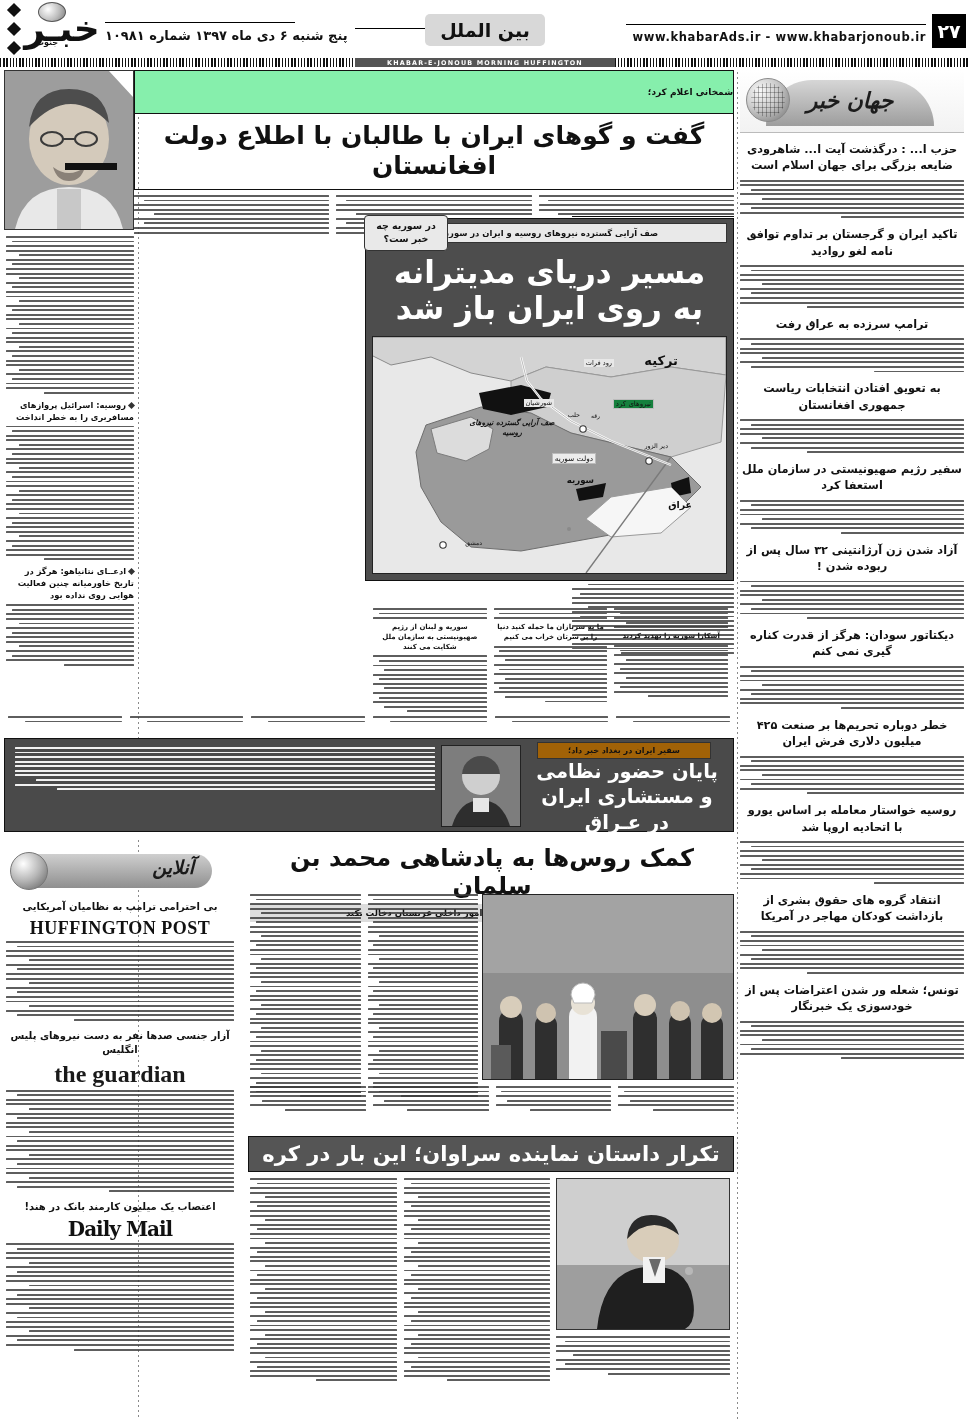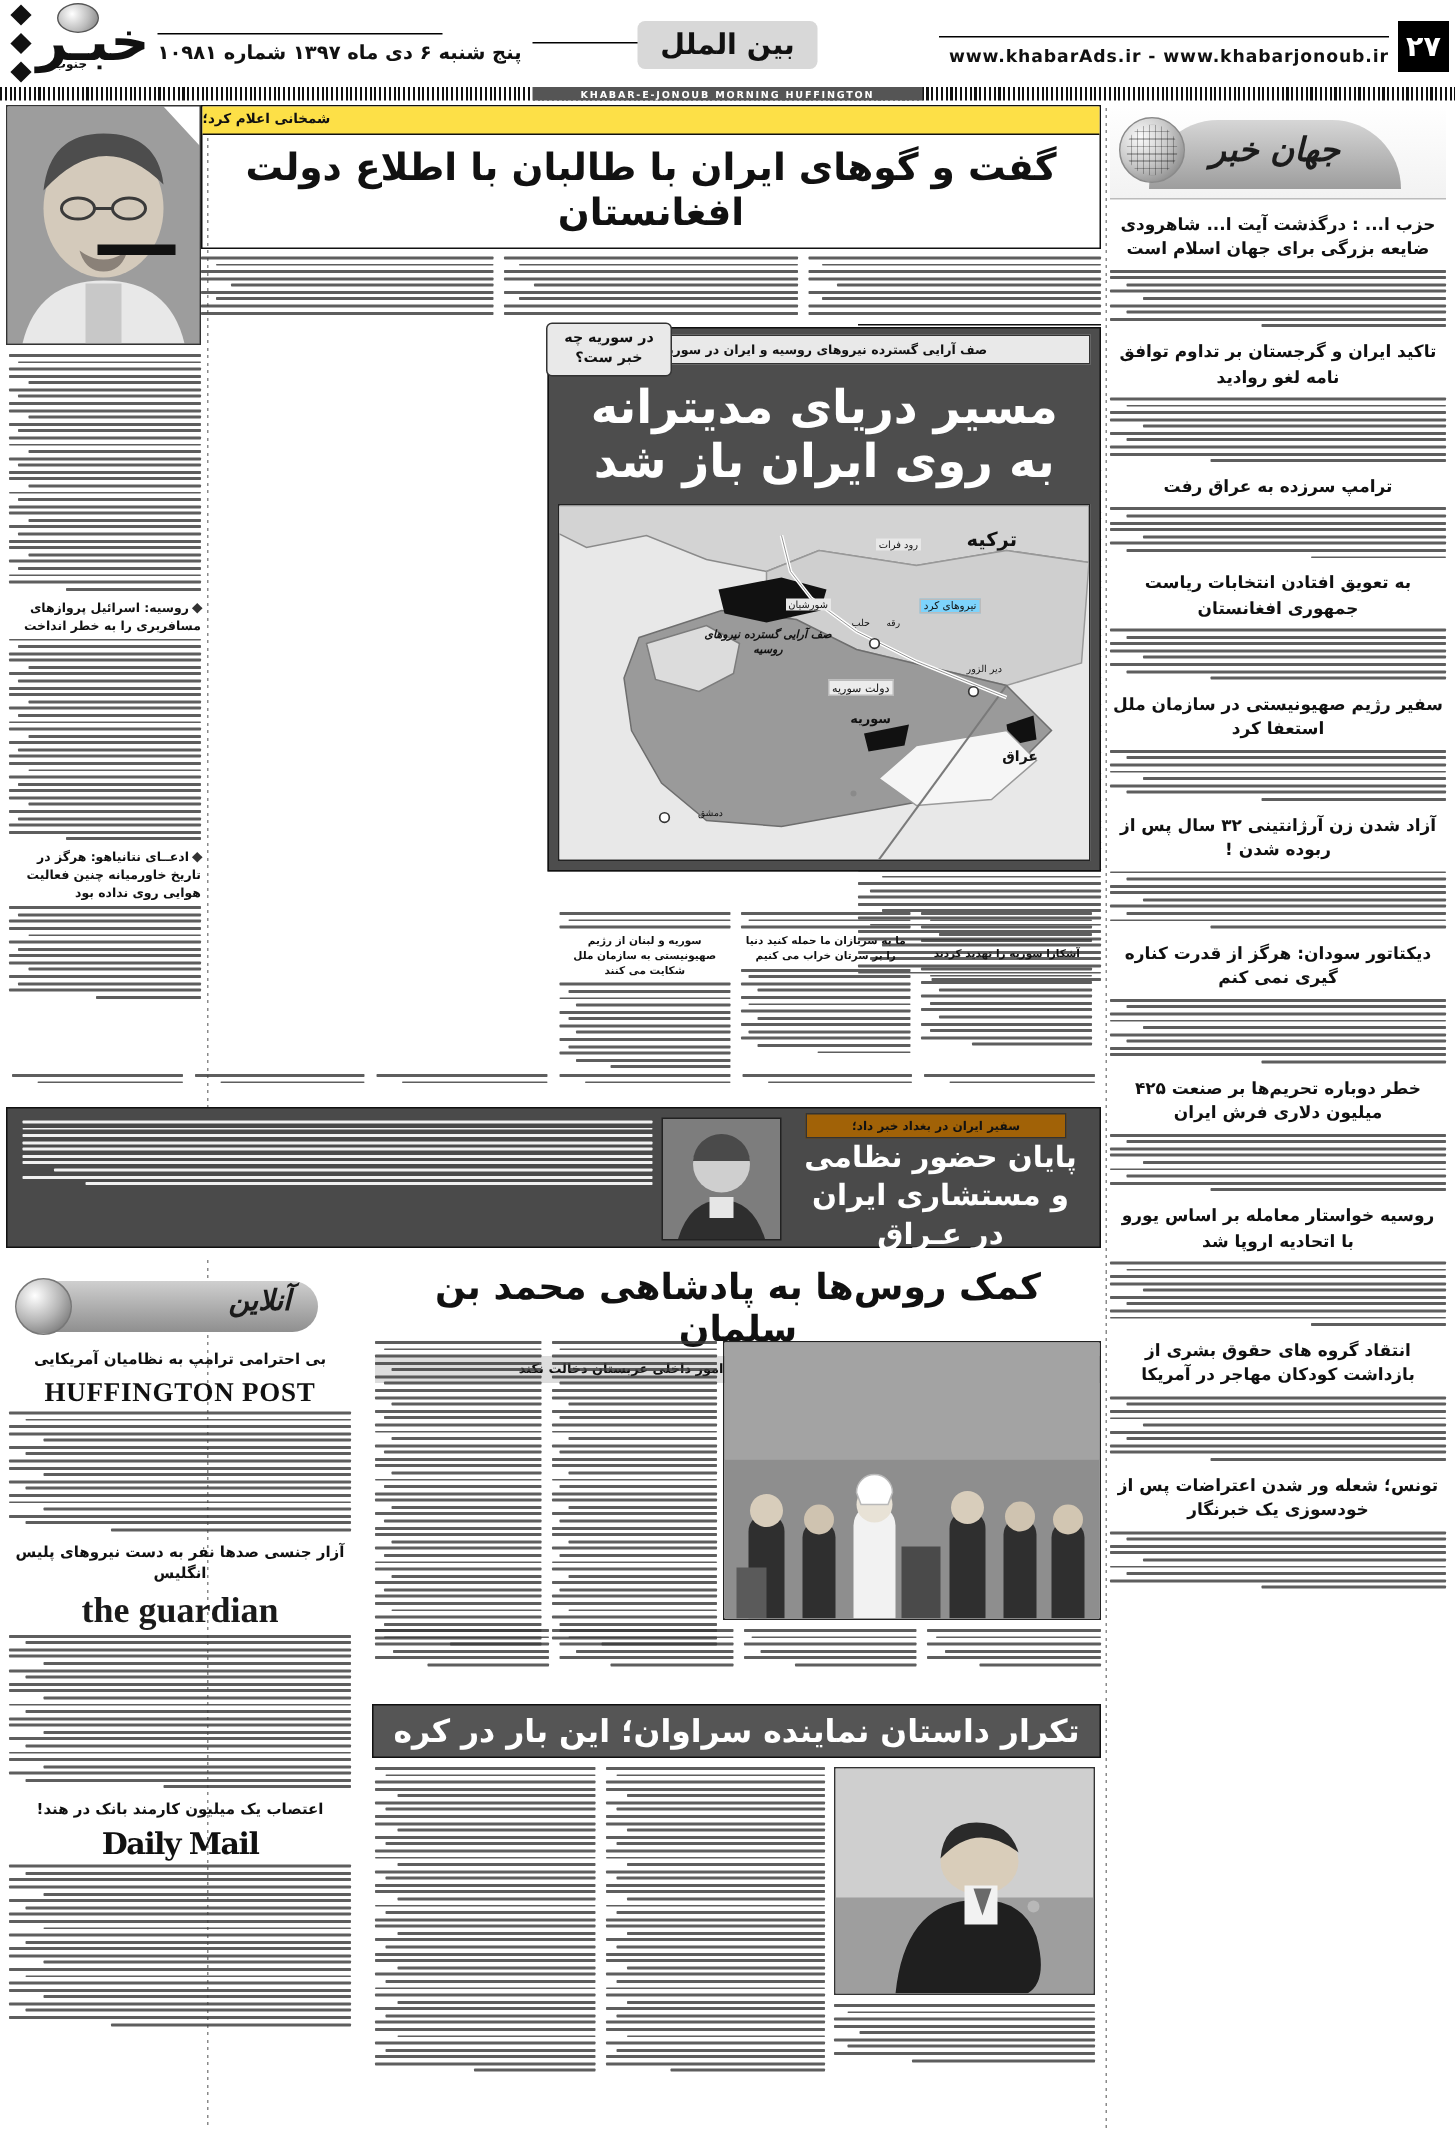--- a/index.html
+++ b/index.html
@@ -99,22 +99,22 @@
     content:"";position:absolute;inset:4px;border-radius:50%;
     background:repeating-linear-gradient(90deg,transparent 0 3px,rgba(0,0,0,.28) 3px 4px),
                repeating-linear-gradient(0deg,transparent 0 4px,rgba(0,0,0,.25) 4px 5px);
   }
   .wn-h{font-size:11.3px;font-weight:bold;text-align:center;line-height:1.45;margin:9px 2px 5px;}
 
   
   #maintop{right:236px;top:70px;width:600px;}
   .box{border:1px solid #111;}
   .kickbar{
-    background:#fde047;border-bottom:1px solid #111;text-align:left;
-    font-size:9px;font-weight:bold;padding:4px 0;
+    background:#86efac;border-bottom:1px solid #111;text-align:right;
+    font-size:9px;font-weight:bold;padding:16px 0;
   }
   .mainhl{font-size:25px;font-weight:bold;text-align:center;padding:7px 4px 8px;line-height:1.2;}
 
   
   .syria{position:absolute;right:236px;top:218px;width:367px;background:#4d4d4d;border:1px solid #111;}
   .syria-kick{
     position:absolute;right:6px;top:4px;left:6px;background:#e9e9e9;border:1px solid #333;
     font-size:8.4px;font-weight:bold;text-align:center;padding:4px 2px;
   }
   .syria-tag{
@@ -534,21 +534,21 @@
         <circle cx="212" cy="92" r="3.2" fill="#fff" stroke="#333" stroke-width="1.1"></circle>
         <circle cx="278" cy="124" r="3.2" fill="#fff" stroke="#333" stroke-width="1.1"></circle>
         <circle cx="72" cy="208" r="3.2" fill="#fff" stroke="#333" stroke-width="1.1"></circle>
         <circle cx="198" cy="192" r="2" fill="#8a8a8a"></circle>
       </svg>
 
       <div style="position:absolute;right:48px;top:16px;font-size:13px;font-weight:bold;">ترکیه</div>
       <div style="position:absolute;right:112px;top:22px;font-size:6.6px;background:#e8e8e8;padding:0 2px;">رود فرات</div>
       <div style="position:absolute;right:172px;top:62px;font-size:6.6px;background:#e8e8e8;padding:0 2px;">شورشیان</div>
       <div style="position:absolute;right:146px;top:74px;font-size:6.4px;">حلب</div>
-      <div style="position:absolute;right:72px;top:62px;font-size:7px;background:#7dd3fc;padding:0 2px;border:.5px solid #bbb;">نیروهای کرد</div>
+      <div style="position:absolute;right:72px;top:62px;font-size:7px;background:#15803d;padding:0 2px;border:.5px solid #bbb;">نیروهای کرد</div>
       <div style="position:absolute;right:126px;top:75px;font-size:6px;">رقه</div>
       <div style="position:absolute;right:58px;top:105px;font-size:6.4px;">دیر الزور</div>
       <div style="position:absolute;right:130px;top:116px;font-size:7.4px;background:#ececec;padding:0 2px;border:.5px solid #bbb;">دولت سوریه</div>
       <div style="position:absolute;right:132px;top:138px;font-size:8.6px;font-weight:bold;">سوریه</div>
       <div style="position:absolute;right:244px;top:202px;font-size:6.2px;">دمشق</div>
       <div style="position:absolute;right:34px;top:162px;font-size:9.4px;font-weight:bold;">عراق</div>
     </div>
   </div>
 
   <div class="col" style="right:242px;top:608px;width:355px;display:flex;gap:7px;">

